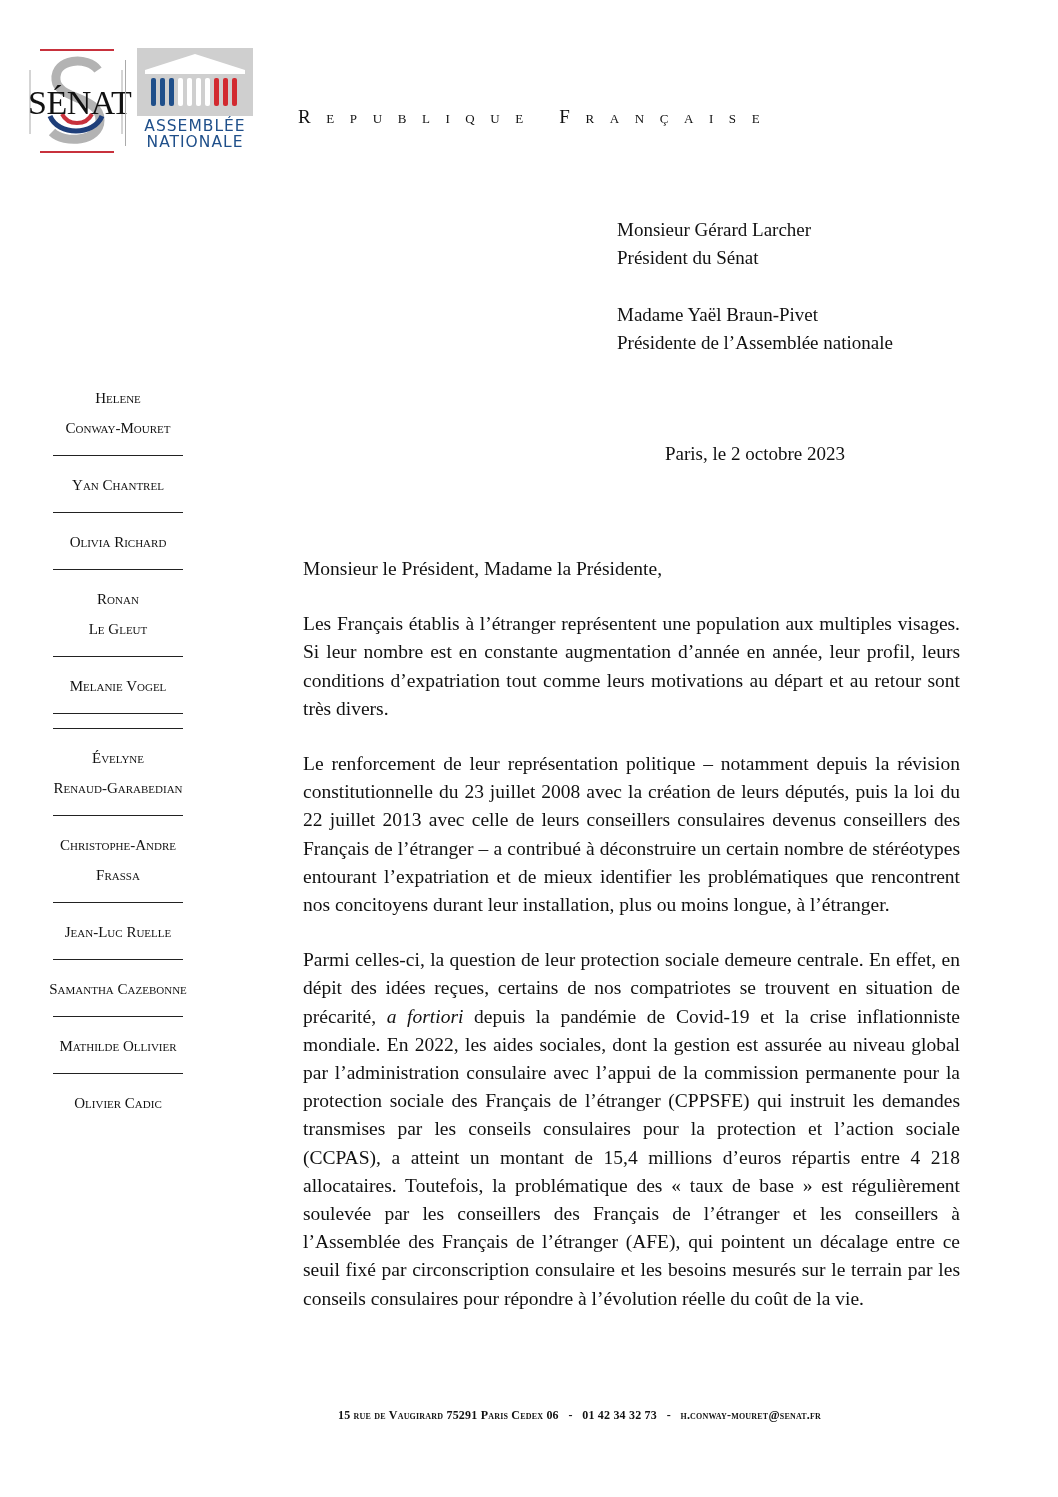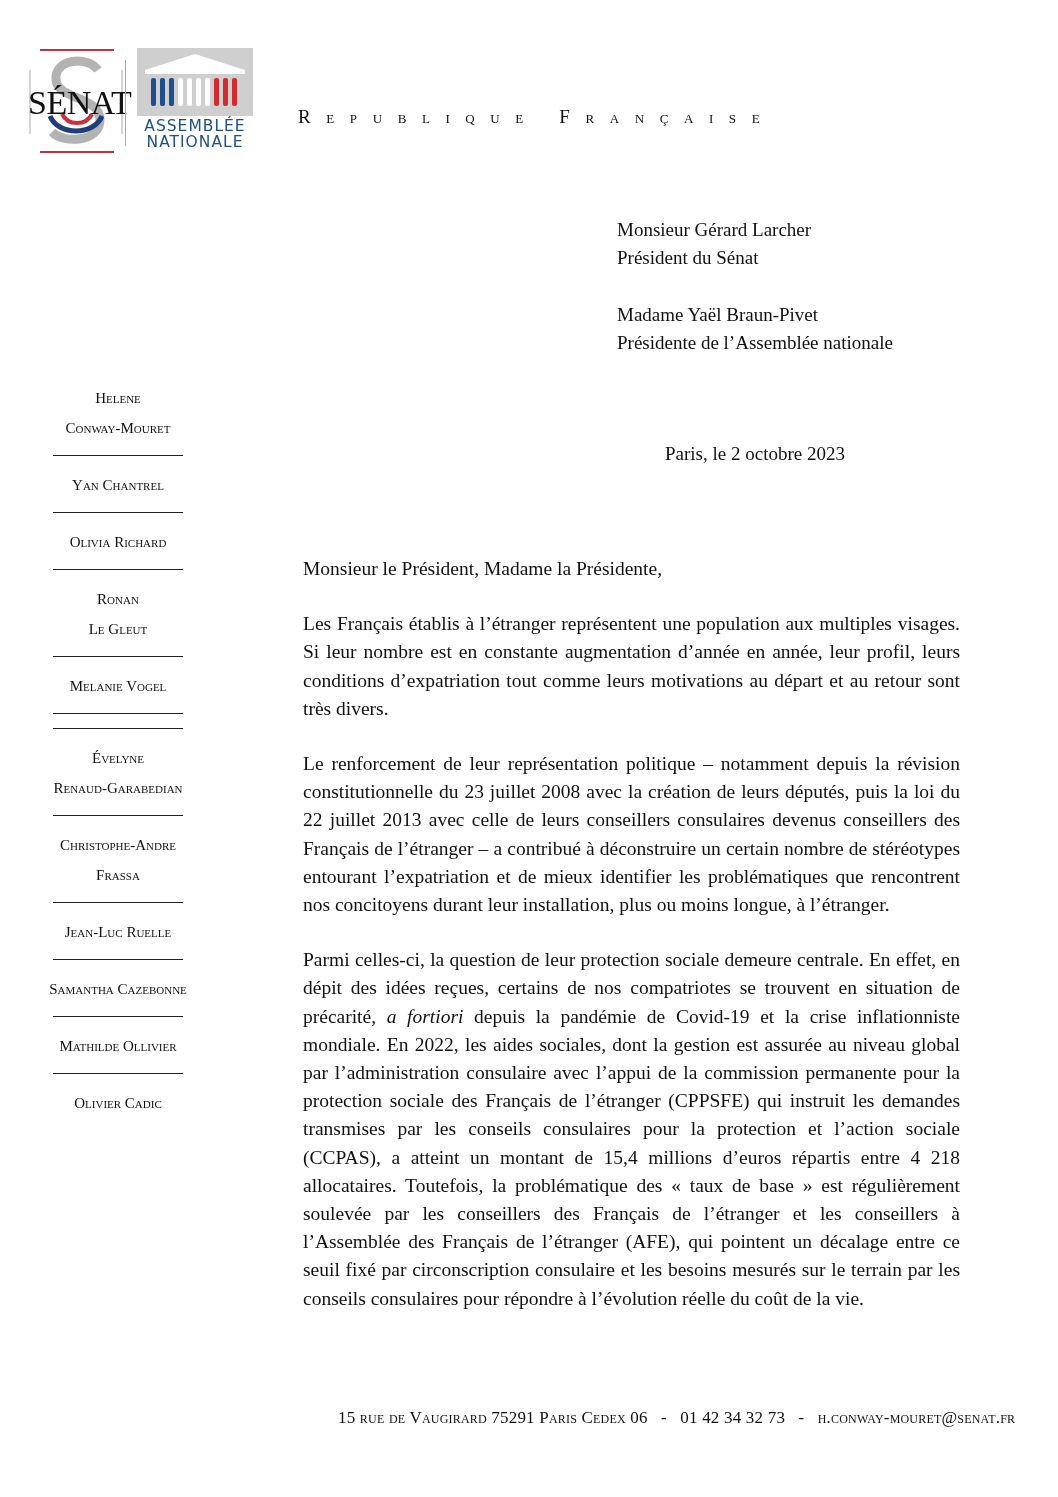--- a/index.html
+++ b/index.html
@@ -23,22 +23,22 @@
   
   .sidebar { position: absolute; left: 30px; top: 383px; width: 176px; }
   .member { font-variant: small-caps; font-size: 15px; text-align: center; line-height: 30px; }
   .sep { width: 130px; height: 1px; background: #222; margin: 12px auto 14px; }
 
   
   .body { position: absolute; left: 303px; top: 555px; width: 670px; font-size: 19.5px; line-height: 28.2px; }
   .body p { margin: 0 13px 27px 0; text-align: justify; }
   .salutation { margin-bottom: 27px !important; text-align: left !important; }
 
-  .footer { position: absolute; left: 338px; top: 1408px; font-size: 17px; font-variant: small-caps;
-            white-space: nowrap; letter-spacing: 0.2px; }
+  .footer { position: absolute; left: 338px; top: 1408px; font-size: 12px; font-variant: small-caps;
+            white-space: nowrap; letter-spacing: 0.2px; font-weight: bold; }
 </style>
 </head>
 <body>
 
 <div class="logo-senat">
   <svg width="96" height="106" viewBox="0 0 96 106">
     <line x1="12" y1="2" x2="86" y2="2" stroke="#c8313c" stroke-width="2"></line>
     <line x1="12" y1="104" x2="86" y2="104" stroke="#c8313c" stroke-width="2"></line>
     <line x1="2" y1="22" x2="2" y2="86" stroke="#aaa" stroke-width="1"></line>
     <line x1="94" y1="22" x2="94" y2="86" stroke="#aaa" stroke-width="1"></line>

